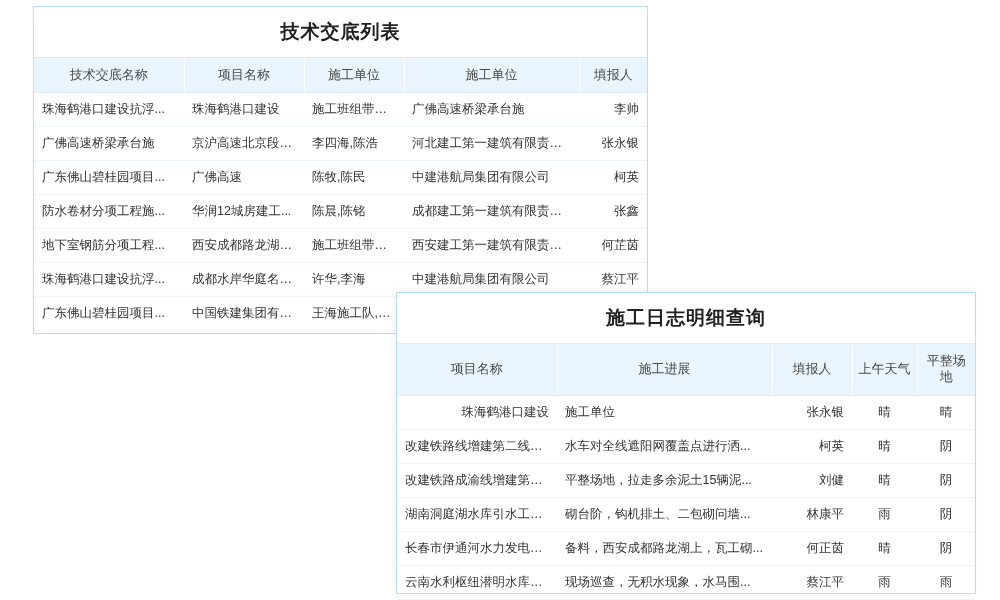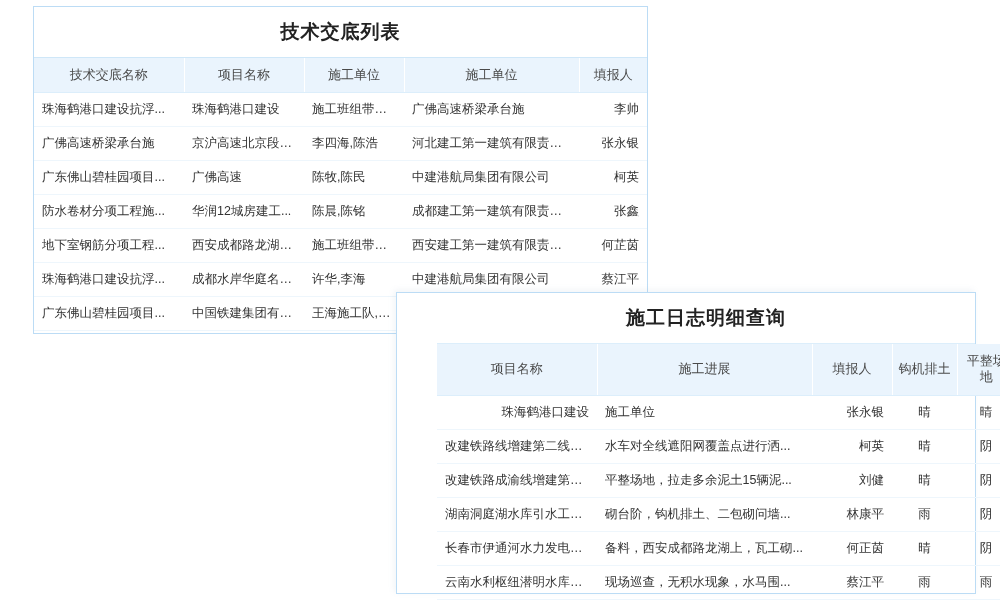--- a/index.html
+++ b/index.html
@@ -95,21 +95,20 @@
   
   #panel-log {
     left: 396px;
     top: 292px;
     width: 580px;
     height: 302px;
     border: 1px solid #bcdcf5;
     box-shadow: -2px -2px 6px rgba(120,150,180,0.10);
     background: #ffffff;
     z-index: 5;
-    padding-left: 40px;
   }
 
   #panel-log .panel-title { font-size: 19px; }
 
   #panel-log col.d1 { width: 160px; }
   #panel-log col.d2 { width: 215px; }
   #panel-log col.d3 { width: 80px; }
   #panel-log col.d4 { width: 65px; }
   #panel-log col.d5 { width: 58px; }
 
@@ -203,21 +202,21 @@
           <col class="d2">
           <col class="d3">
           <col class="d4">
           <col class="d5">
       </colgroup>
       <thead>
         <tr>
           <th>项目名称</th>
           <th>施工进展</th>
           <th>填报人</th>
-          <th>钩机排土</th>
+          <th>上午天气</th>
           <th>平整场地</th>
         </tr>
       </thead>
       <tbody>
         <tr>
           <td class="link c-center">珠海鹤港口建设</td>
           <td>施工单位</td>
           <td class="link c-center">张永银</td>
           <td class="wx">晴</td>
           <td class="wx">晴</td>

